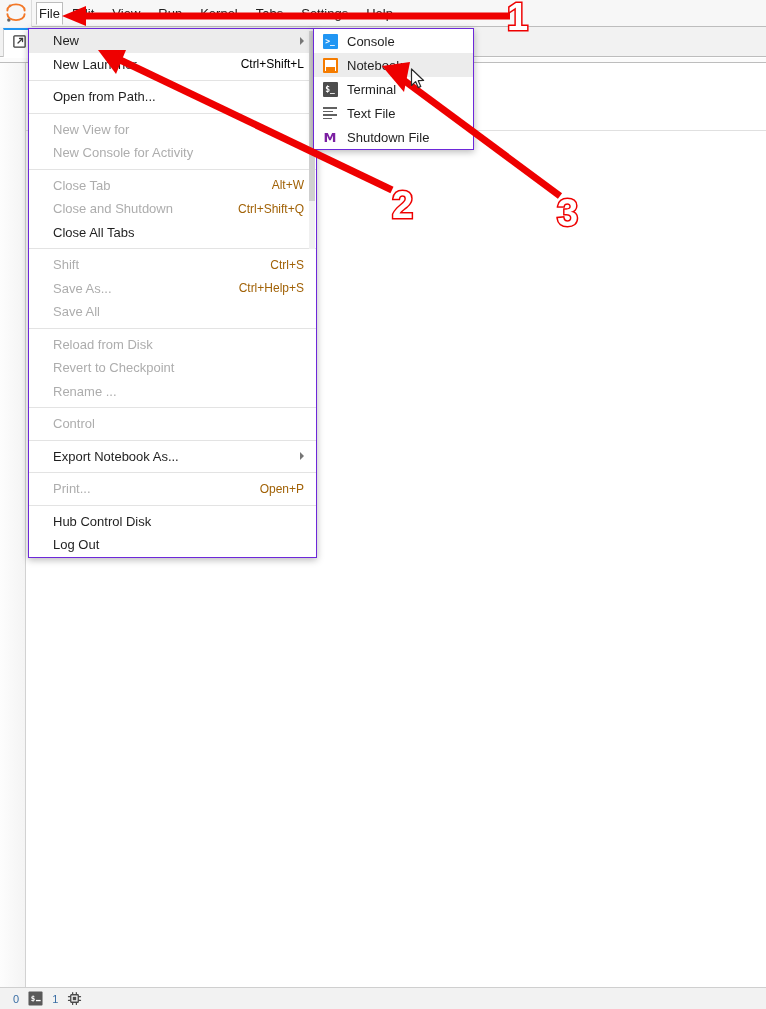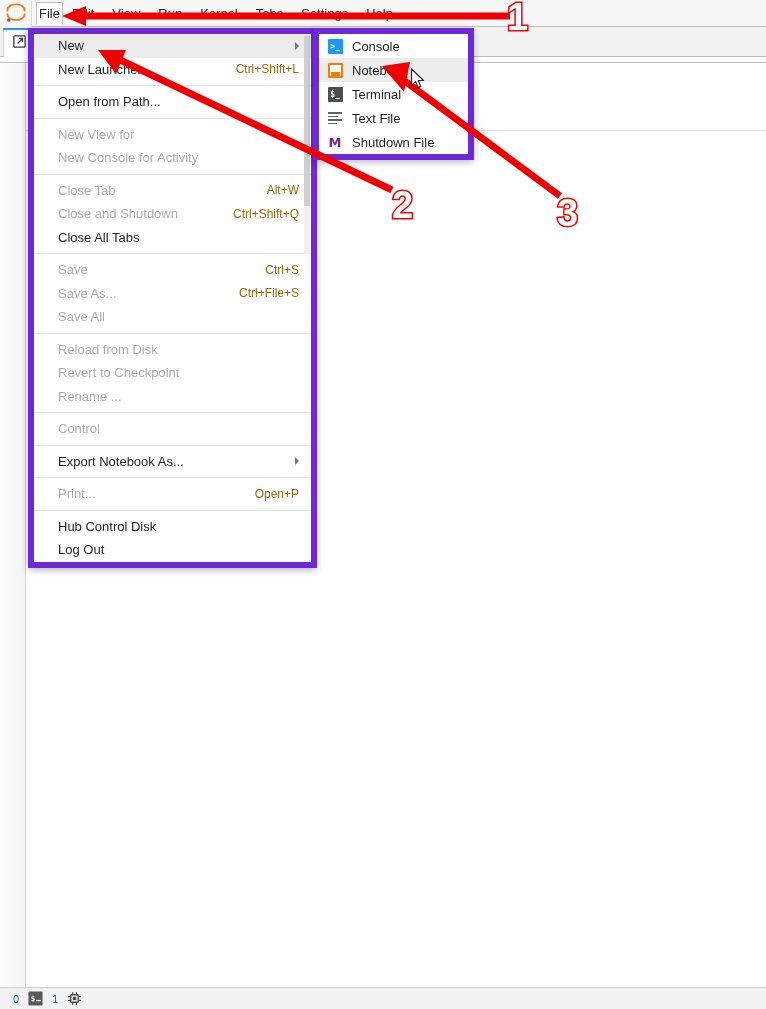--- a/index.html
+++ b/index.html
@@ -80,38 +80,38 @@
     border-top: 1px solid #cfcfcf;
     display: flex; align-items: center; gap: 9px; padding-left: 13px;
   }
   .status-text { font-size: 11px; color: #3a6ea5; }
   .status-icon { display: flex; align-items: center; }
 
   
   .menu-panel {
     position: absolute;
     background: #ffffff;
-    border: 6px solid #6d28d9;
+    border: 1px solid #6d28d9;
     box-shadow: 0 2px 7px rgba(0,0,0,0.28);
     z-index: 50;
     padding: 0;
   }
   #file-menu { left: 28px; top: 28px; width: 289px; }
   .menu-row {
     position: relative;
     height: 23.5px;
     display: flex; align-items: center;
     padding: 0 12px 0 24px;
     font-size: 13px; color: #1f1f1f;
     cursor: default;
     white-space: nowrap;
   }
   .menu-row .lbl { flex: 0 0 auto; }
   .menu-row .shortcut {
-    margin-left: auto; font-size: 12px; color: #a16207; padding-left: 20px;
+    margin-left: auto; font-size: 12px; color: #000000; padding-left: 20px;
   }
   .menu-row.disabled { color: #adadad; }
   .menu-row.disabled .shortcut { color: #a16207; }
   .menu-row.highlight { background: #ececec; }
   .menu-row .submenu-arrow {
     margin-left: auto;
     width: 0; height: 0;
     border-left: 4px solid #767676;
     border-top: 4px solid transparent;
     border-bottom: 4px solid transparent;
@@ -239,26 +239,26 @@
         </div>
         <div class="menu-row disabled has-short">
           <span class="lbl">Close and Shutdown</span>
           <span class="shortcut">Ctrl+Shift+Q</span>
         </div>
         <div class="menu-row">
           <span class="lbl">Close All Tabs</span>
         </div>
         <div class="menu-sep"></div>
         <div class="menu-row disabled has-short">
-          <span class="lbl">Save</span>
+          <span class="lbl">Shift</span>
           <span class="shortcut">Ctrl+S</span>
         </div>
         <div class="menu-row disabled has-short">
           <span class="lbl">Save As...</span>
-          <span class="shortcut">Ctrl+File+S</span>
+          <span class="shortcut">Ctrl+Help+S</span>
         </div>
         <div class="menu-row disabled">
           <span class="lbl">Save All</span>
         </div>
         <div class="menu-sep"></div>
         <div class="menu-row disabled">
           <span class="lbl">Reload from Disk</span>
         </div>
         <div class="menu-row disabled">
           <span class="lbl">Revert to Checkpoint</span>

